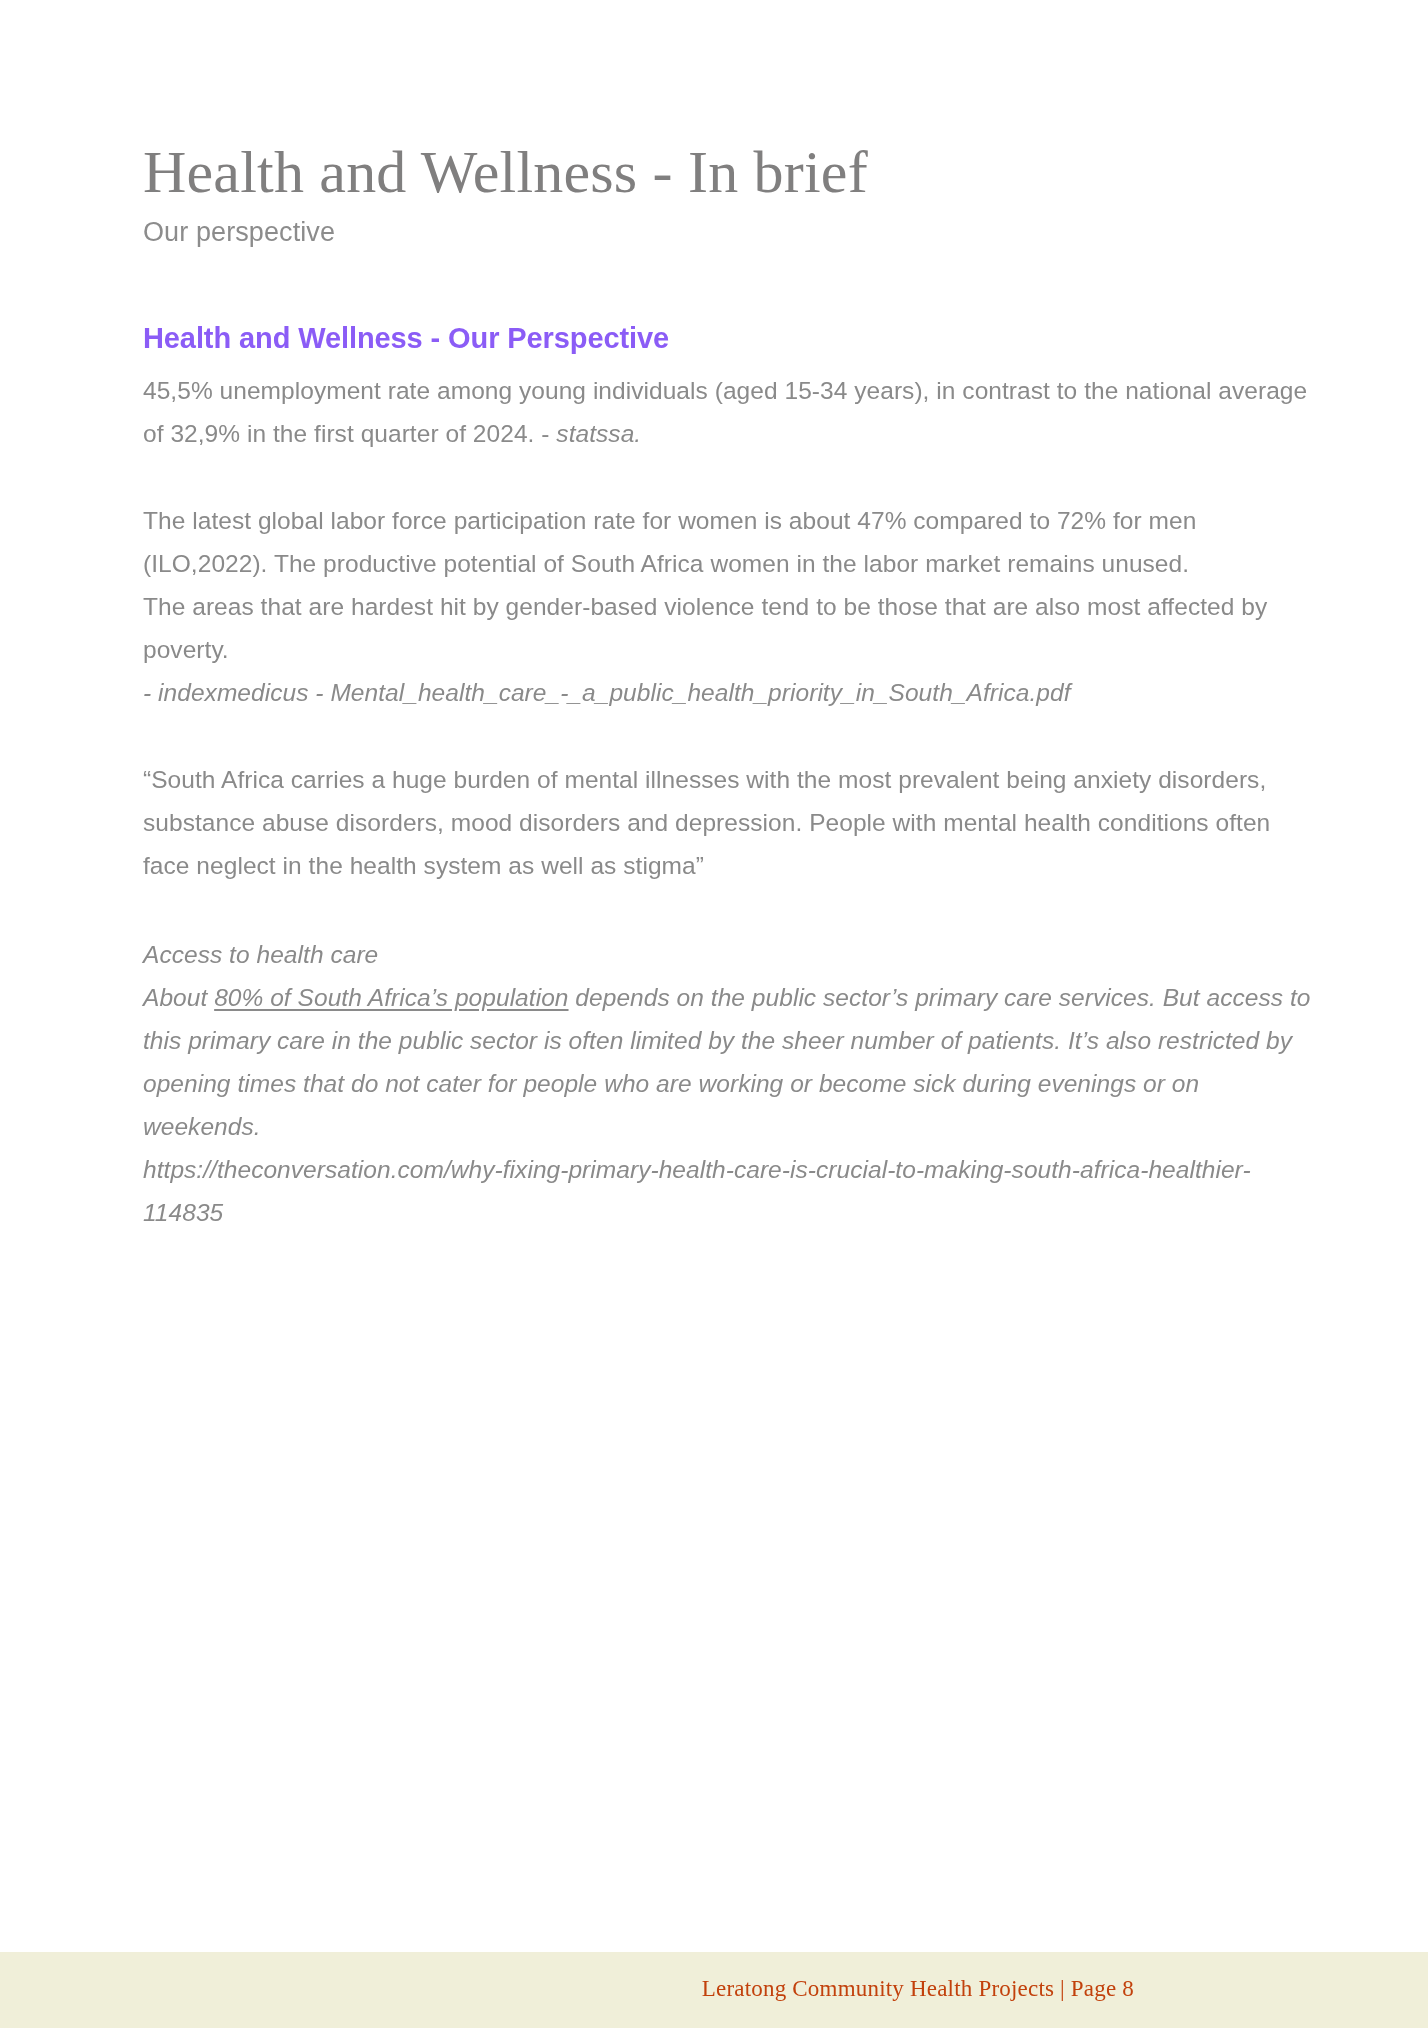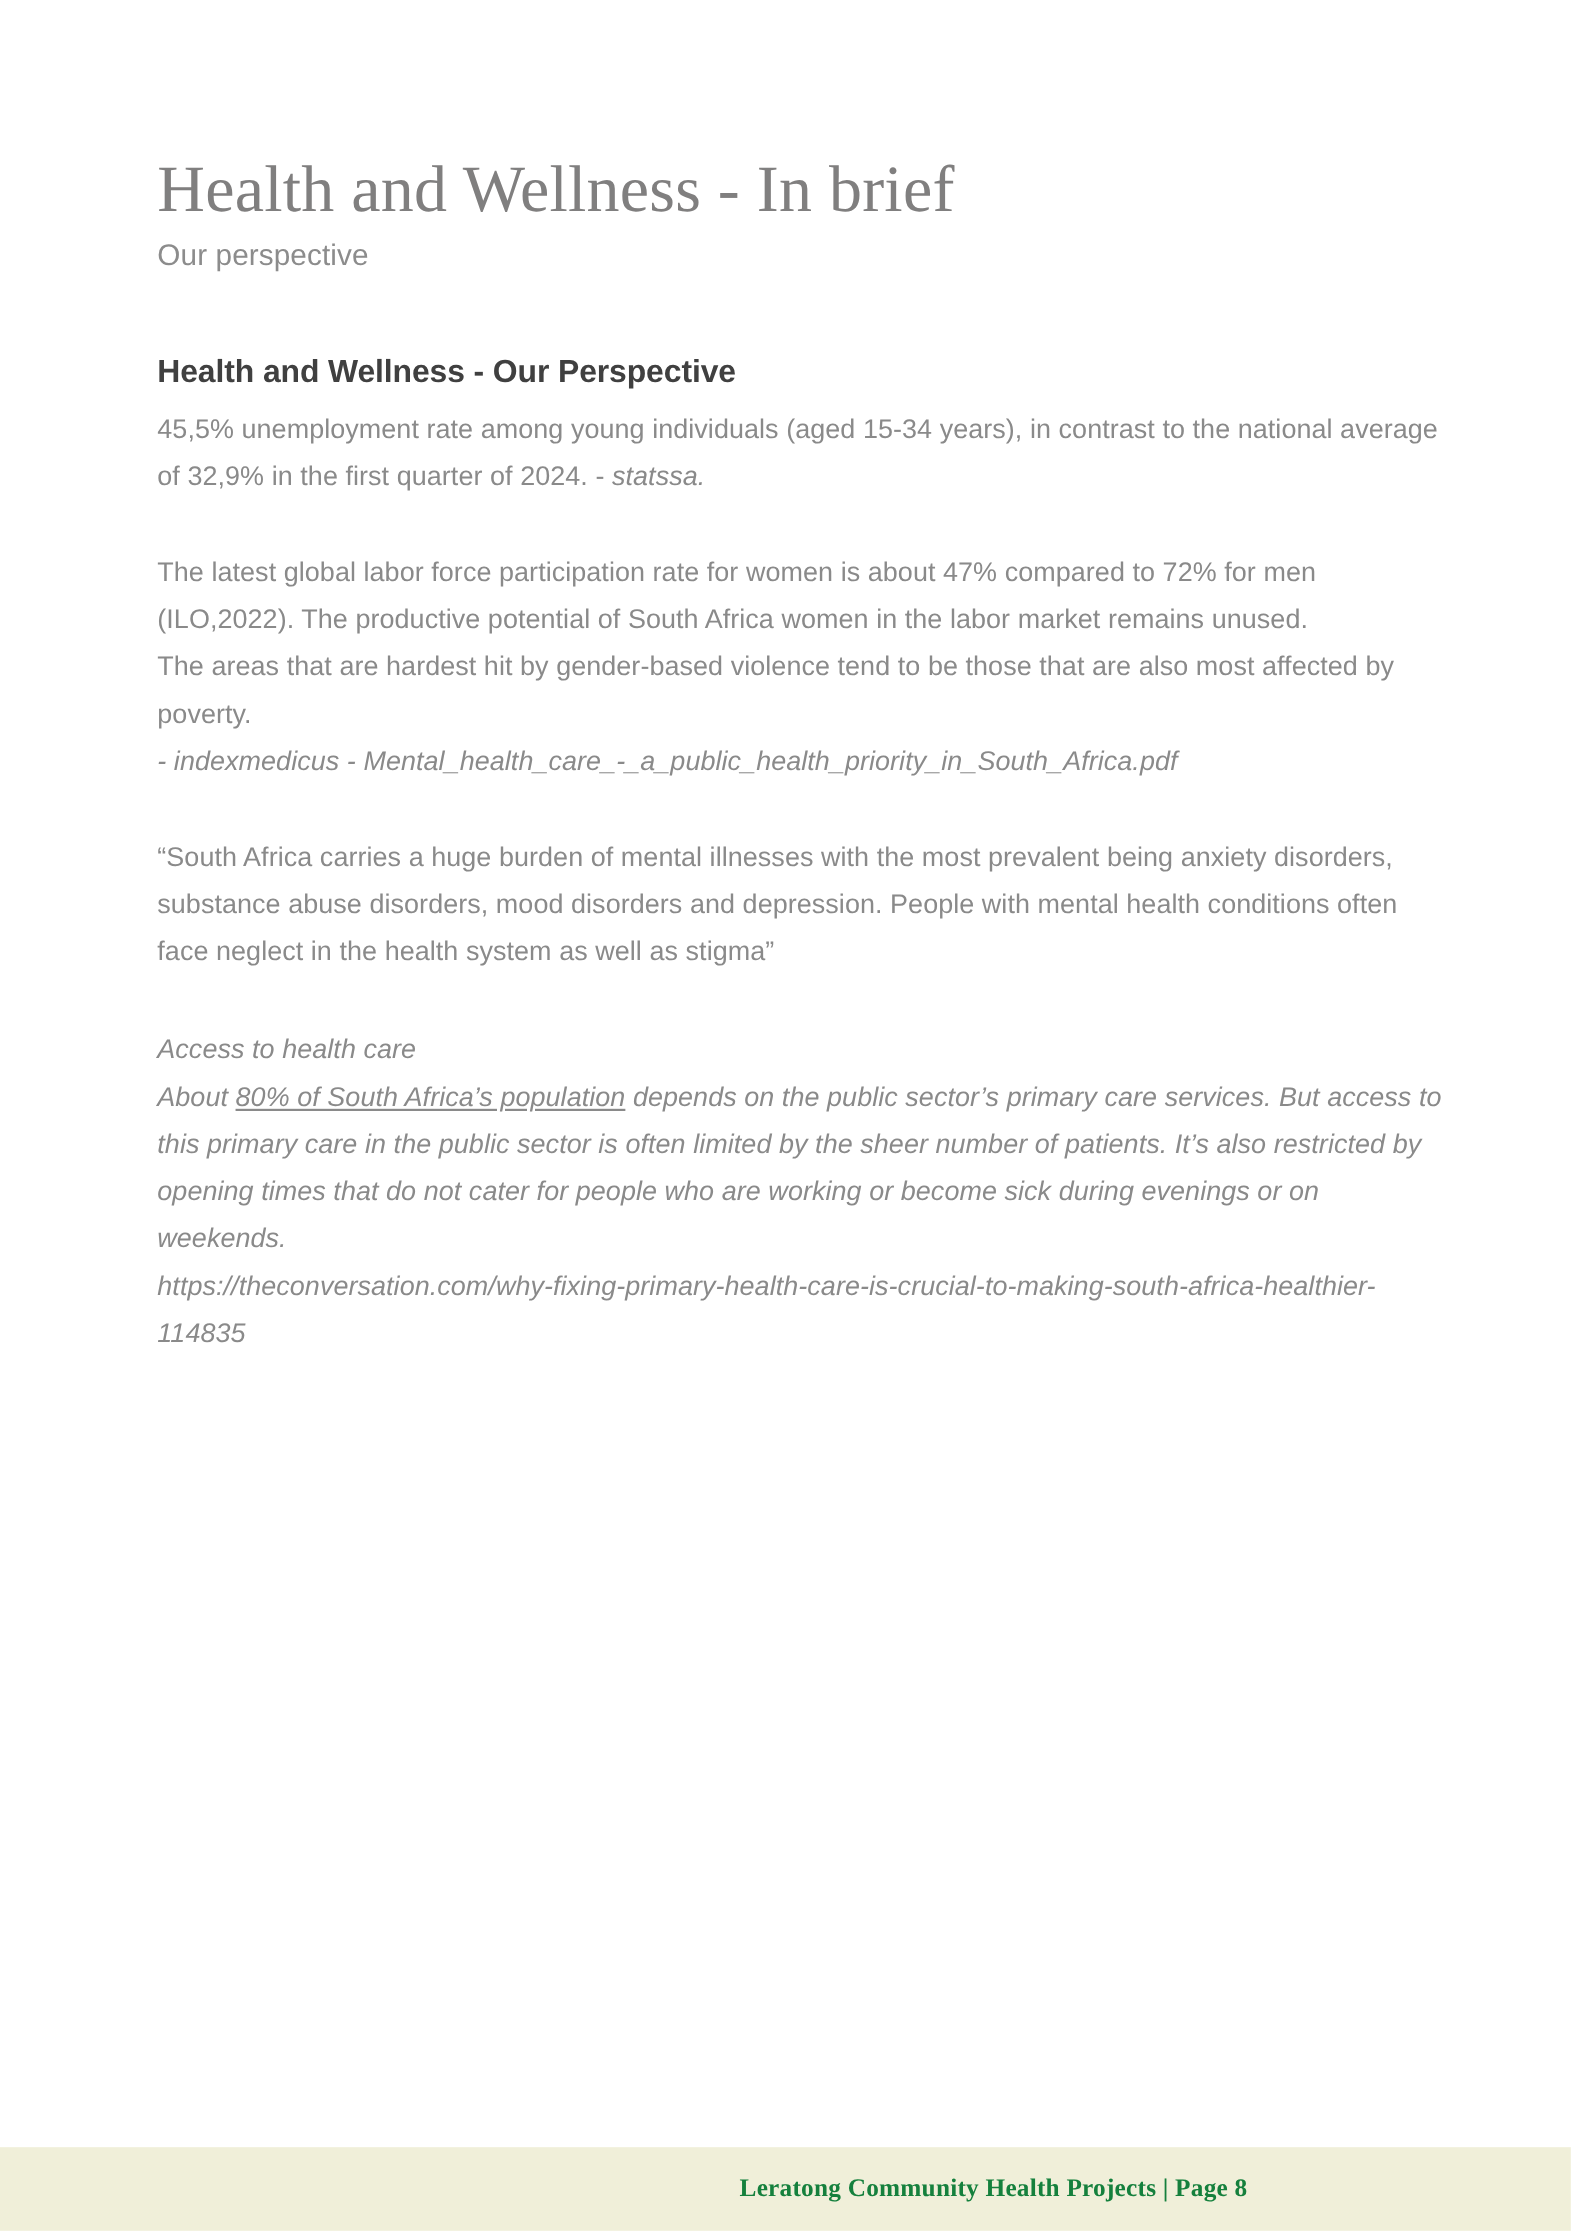--- a/index.html
+++ b/index.html
@@ -53,21 +53,21 @@
     margin: 0;
     padding-top: 14px;
     letter-spacing: 0.1px;
   }
 
   
   .section-heading {
     font-family: "Liberation Sans", sans-serif;
     font-size: 29px;
     font-weight: bold;
-    color: #404040;
+    color: #8b5cf6;
     margin: 0;
     padding-top: 72px;
     letter-spacing: -0.1px;
   }
 
   .para {
     font-family: "Liberation Sans", sans-serif;
     font-size: 24.5px;
     font-weight: 400;
     color: #8a8a8a;
@@ -103,22 +103,22 @@
     width: 1428px;
     height: 76px;
     background: #f0efd9;
   }
   .footer-text {
     position: absolute;
     right: 110px;
     top: 1976px;
     font-family: "Liberation Serif", "DejaVu Serif", serif;
     font-size: 23px;
-    font-weight: 700;
-    color: #15803d;
+    font-weight: 400;
+    color: #c2410c;
     letter-spacing: 0.2px;
     white-space: nowrap;
   }
 </style>
 </head>
 <body>
 
 <div class="page">
 
   <div class="content">

